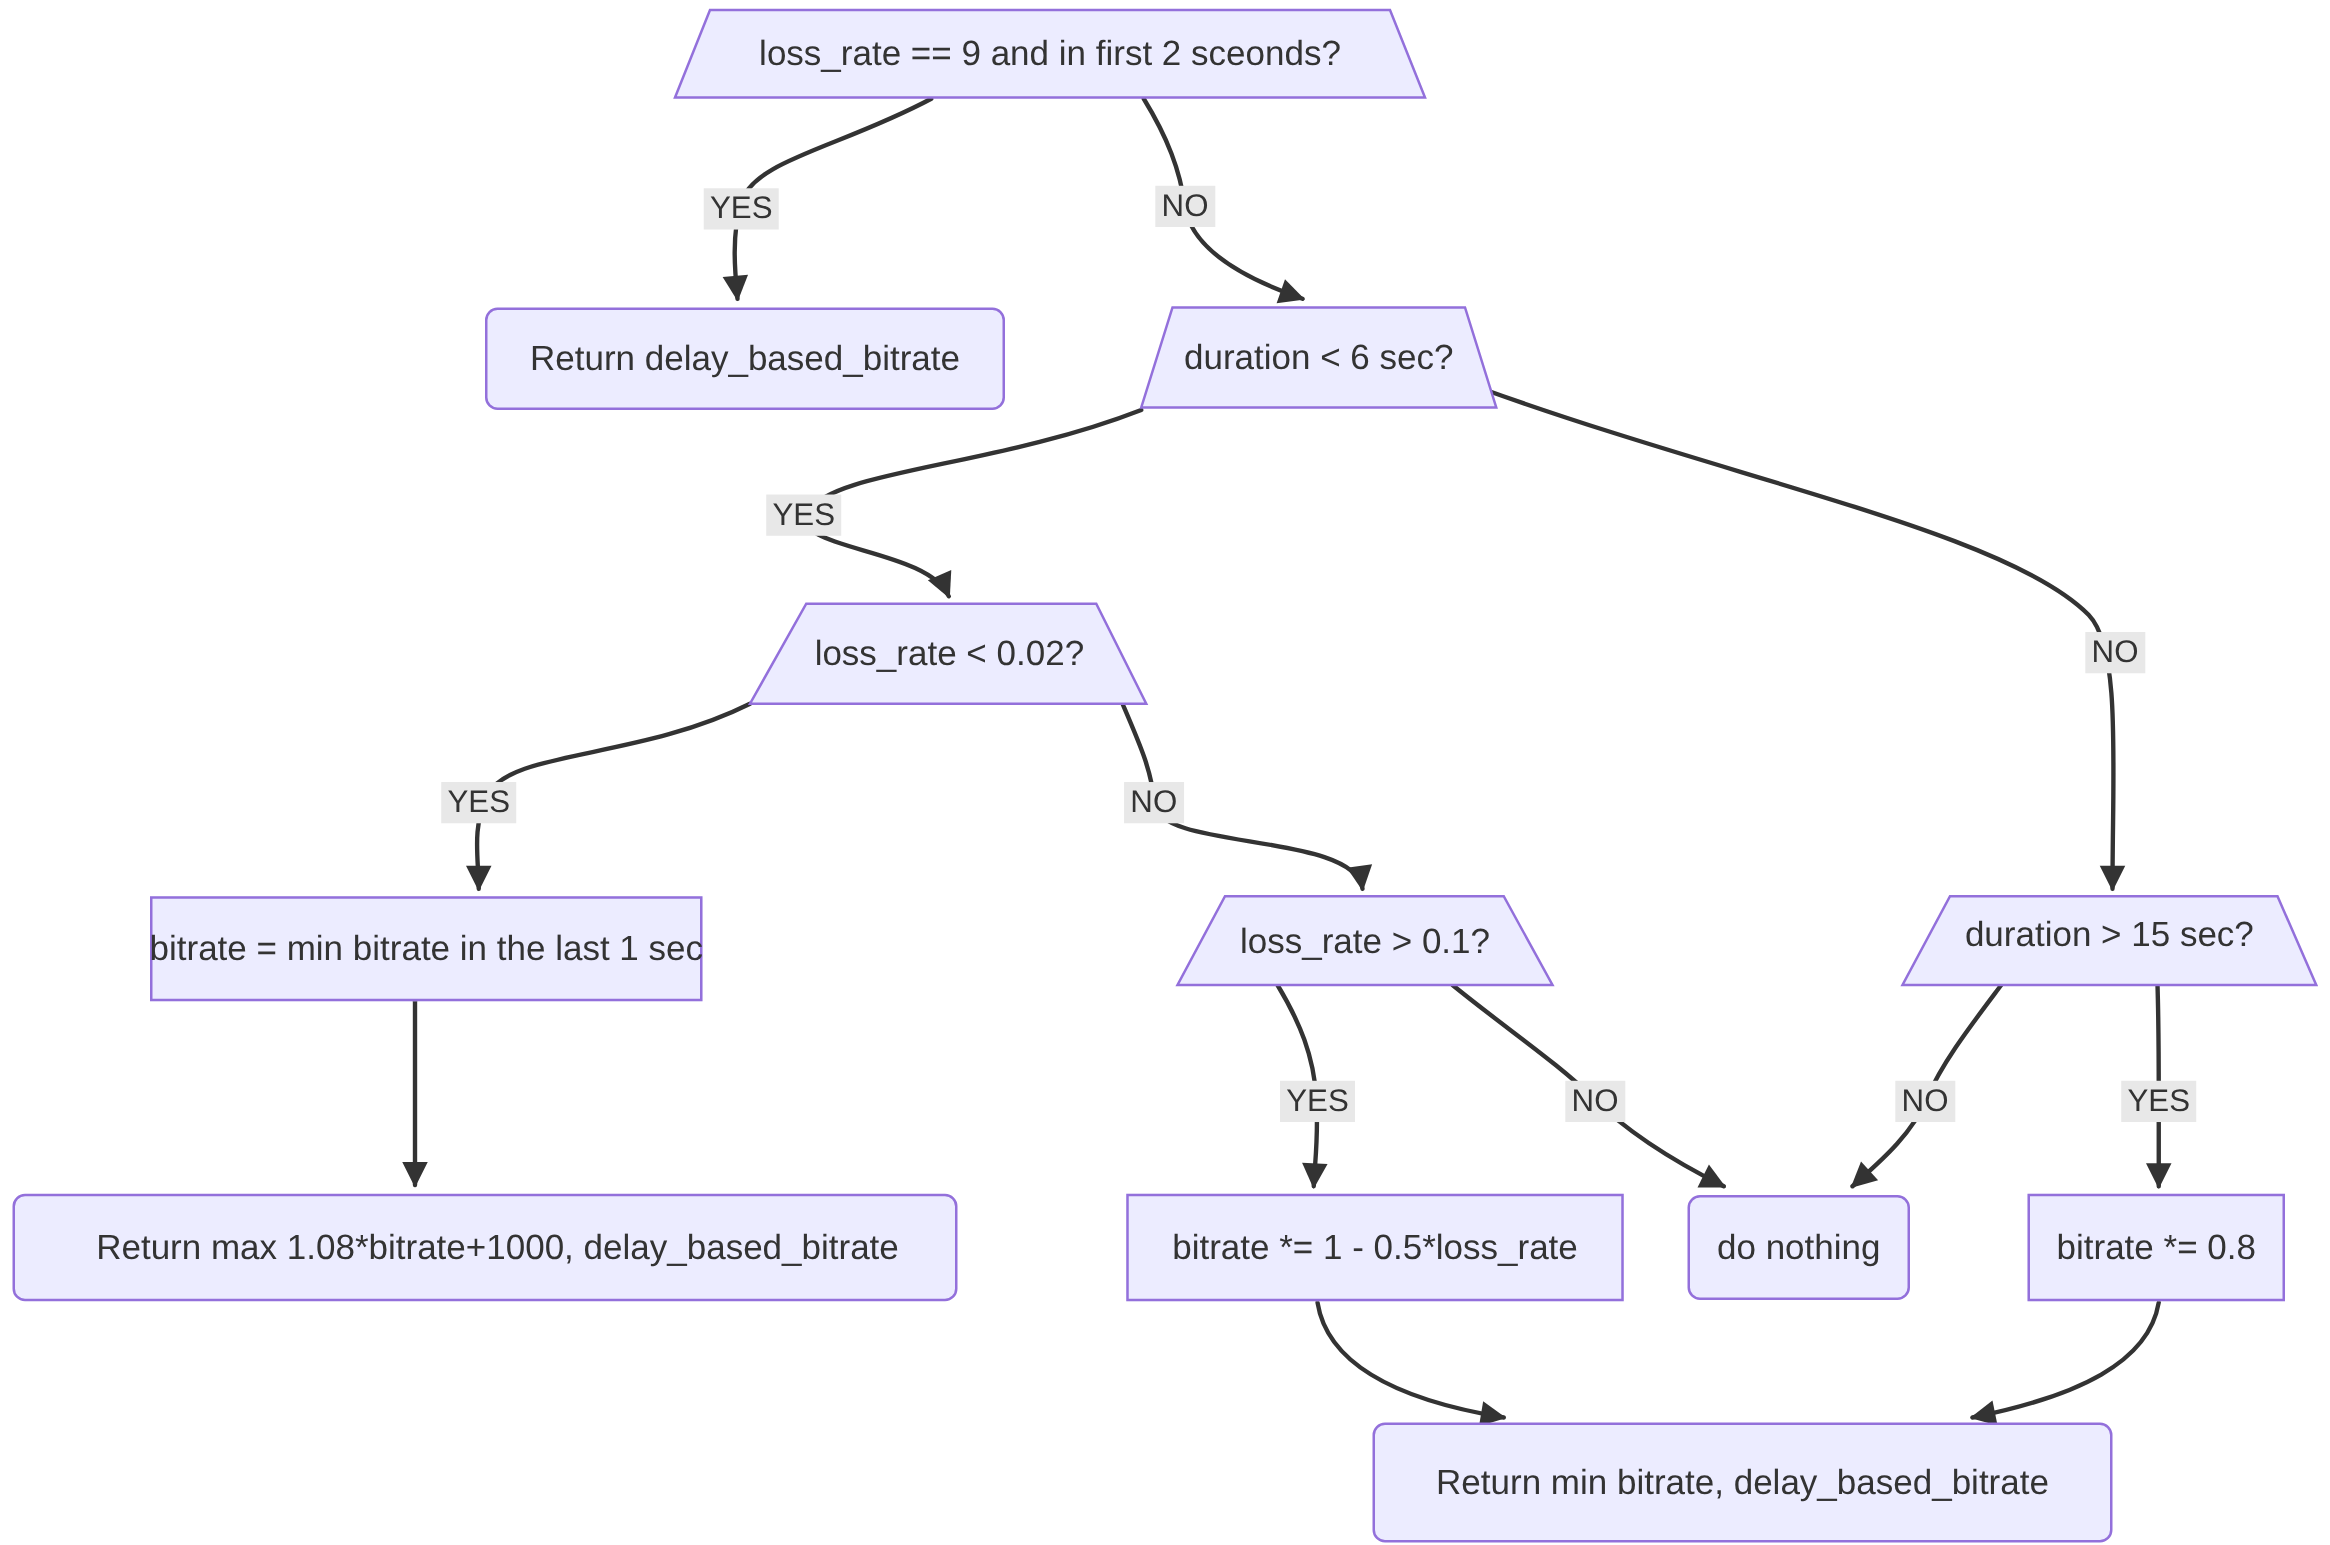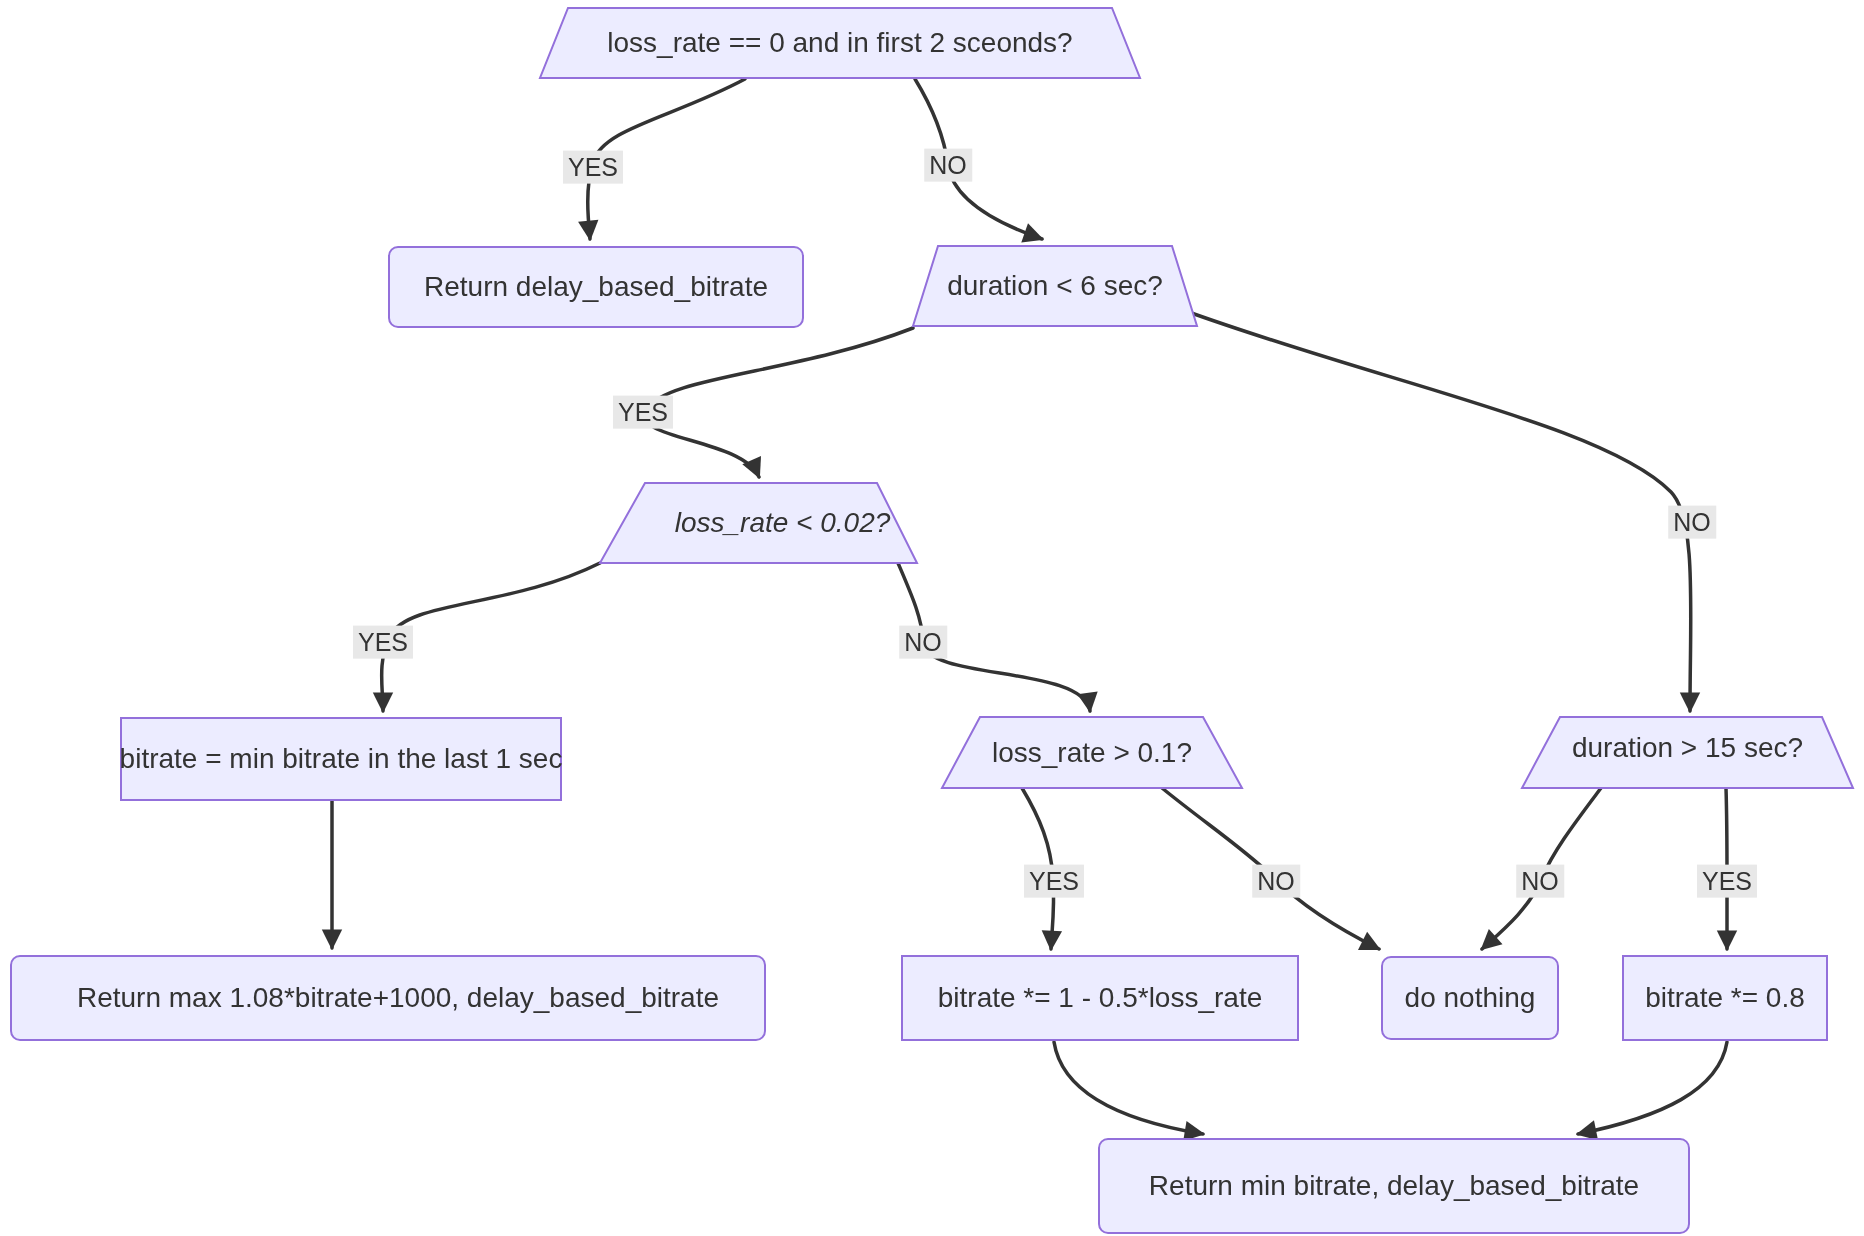--- a/index.html
+++ b/index.html
@@ -44,31 +44,31 @@
     <path class="edge" marker-end="url(#arrow)" d="M1054,1042 C1062,1092 1118,1120 1203,1134"></path>
     <path class="edge" marker-end="url(#arrow)" d="M1727,1042 C1719,1090 1662,1117 1578,1134"></path>
 
     <path class="trap" d="M568,8 L1112,8 L1140,78 L540,78 Z"></path>
     <path class="trap" d="M938,246 L1172,246 L1197,326 L913,326 Z"></path>
     <path class="trap" d="M645,483 L877,483 L917,563 L600,563 Z"></path>
     <path class="trap" d="M980,717 L1203,717 L1242,788 L942,788 Z"></path>
     <path class="trap" d="M1560,717 L1822,717 L1853,788 L1522,788 Z"></path>
   </svg>
 
-  <div class="trap-label" style="left:540px;top:8px;width:600px;height:70px;">loss_rate == 0 and in first 2 sceonds?</div>
+  <div class="trap-label" style="left:540px;top:8px;width:600px;height:70px;">loss_rate == 9 and in first 2 sceonds?</div>
   <div class="trap-label" style="left:913px;top:246px;width:284px;height:80px;">duration &lt; 6 sec?</div>
-  <div class="trap-label" style="left:624px;top:483px;width:317px;height:80px;font-style:italic;">loss_rate &lt; 0.02?</div>
+  <div class="trap-label" style="left:601px;top:483px;width:317px;height:80px;">loss_rate &lt; 0.02?</div>
   <div class="trap-label" style="left:942px;top:717px;width:300px;height:71px;">loss_rate &gt; 0.1?</div>
   <div class="trap-label" style="left:1522px;top:717px;width:331px;height:62px;">duration &gt; 15 sec?</div>
 
   <div class="node rounded" style="left:388px;top:246px;width:416px;height:82px;">Return delay_based_bitrate</div>
   <div class="node" style="left:120px;top:717px;width:442px;height:84px;">bitrate = min bitrate in the last 1 sec</div>
   <div class="node rounded" style="left:10px;top:955px;width:756px;height:86px;padding-left:20px;">Return max 1.08*bitrate+1000, delay_based_bitrate</div>
   <div class="node" style="left:857px;top:955px;width:398px;height:86px;margin-left:44px;">bitrate *= 1 - 0.5*loss_rate</div>
-  <div class="node rounded" style="left:1350px;top:956px;width:178px;height:84px;margin-left:31px;">do nothing</div>
+  <div class="node rounded" style="left:1350px;top:956px;width:178px;height:84px;">do nothing</div>
   <div class="node" style="left:1622px;top:955px;width:206px;height:86px;">bitrate *= 0.8</div>
   <div class="node rounded" style="left:1098px;top:1090px;width:592px;height:96px;margin-top:48px;">Return min bitrate, delay_based_bitrate</div>
 
   <div class="edge-label" style="left:593px;top:167px;">YES</div>
   <div class="edge-label" style="left:948px;top:165px;">NO</div>
   <div class="edge-label" style="left:643px;top:412px;">YES</div>
   <div class="edge-label" style="left:1692px;top:522px;">NO</div>
   <div class="edge-label" style="left:383px;top:642px;">YES</div>
   <div class="edge-label" style="left:923px;top:642px;">NO</div>
   <div class="edge-label" style="left:1054px;top:881px;">YES</div>

